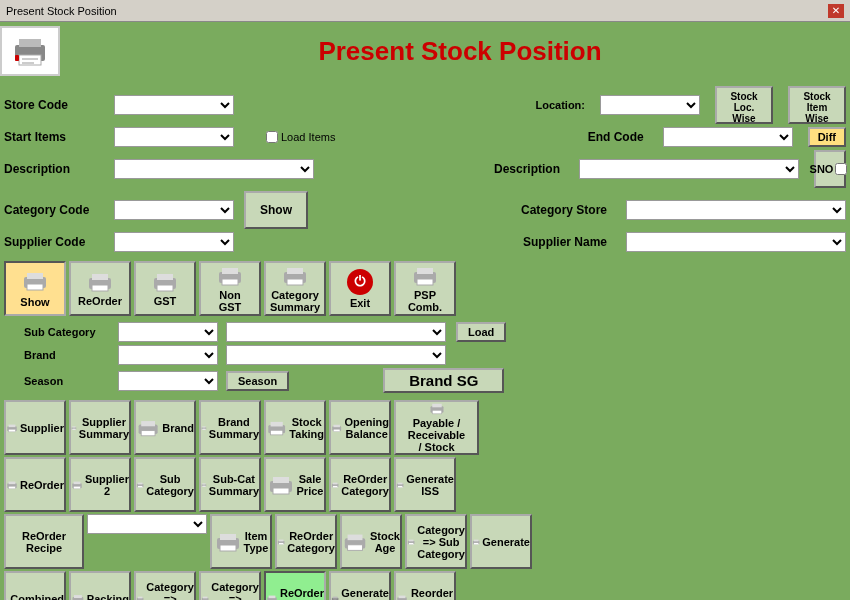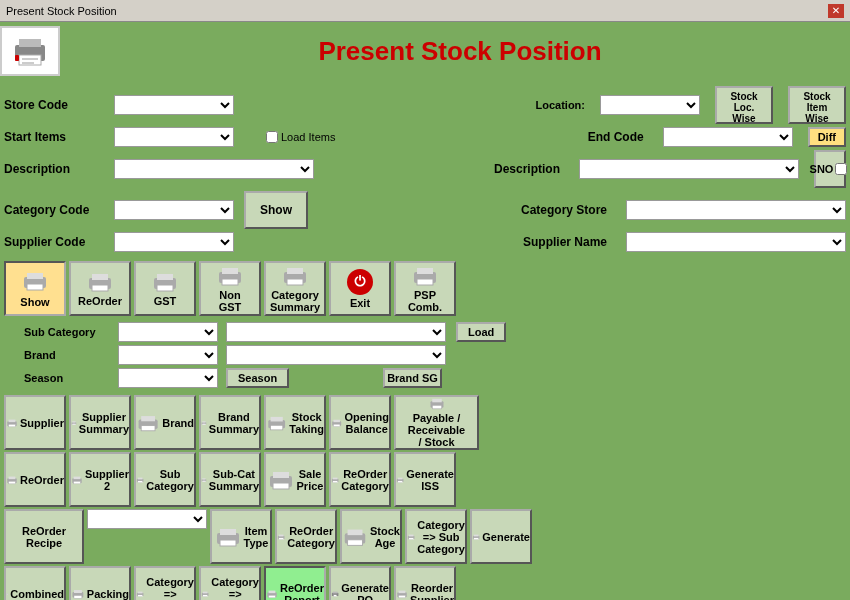--- a/index.html
+++ b/index.html
@@ -200,23 +200,23 @@
       background: #c8d8b8;
       border: 2px outset #aaa;
       padding: 2px 10px;
       cursor: pointer;
       font-size: 11px;
       font-weight: bold;
     }
     .btn-brand-sg {
       background: #c8d8b8;
       border: 2px outset #aaa;
-      padding: 2px 2px;
-      cursor: pointer;
-      font-size: 11px;
+      padding: 2px 24px;
+      cursor: pointer;
+      font-size: 15px;
       font-weight: bold;
     }
 
     
     .bottom-buttons {
       display: flex;
       flex-wrap: wrap;
       gap: 3px;
       padding: 4px;
       background: #7aab5e;

